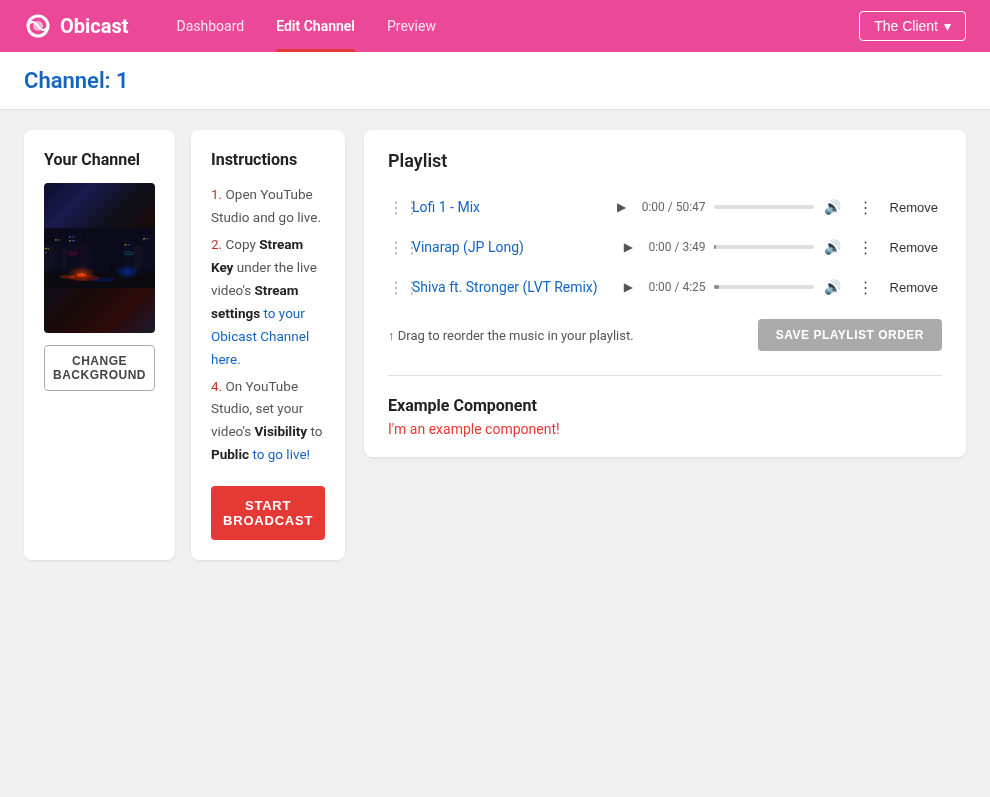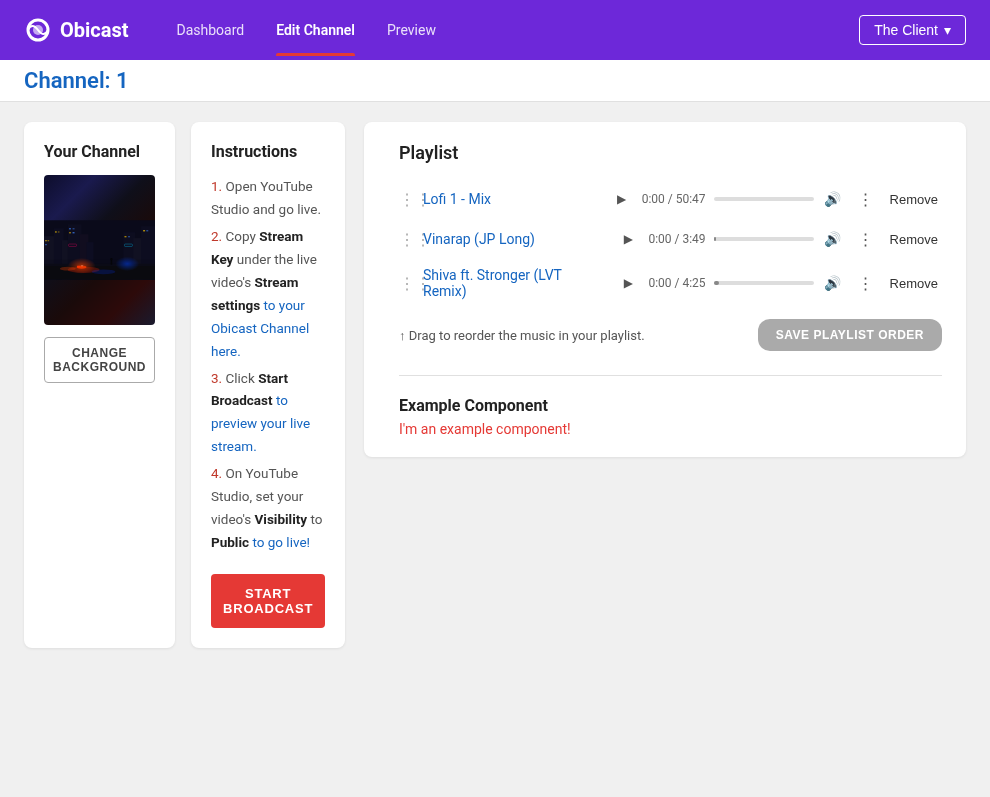--- a/index.html
+++ b/index.html
@@ -1,24 +1,24 @@
 <!DOCTYPE html>
 <html><head>
   <meta charset="utf-8">
   <style>
     * { box-sizing: border-box; margin: 0; padding: 0; }
     body { font-family: -apple-system, BlinkMacSystemFont, 'Segoe UI', Roboto, sans-serif; background: #f0f0f0; font-size: 14px; }
 
     
     nav {
-      background: #6d28d9;
+      background: #ec4899;
       display: flex;
       align-items: center;
       padding: 0 24px;
-      height: 60px;
+      height: 52px;
       gap: 32px;
     }
     .nav-logo {
       display: flex;
       align-items: center;
       gap: 8px;
       color: white;
       font-size: 20px;
       font-weight: 700;
       text-decoration: none;
@@ -59,21 +59,21 @@
       cursor: pointer;
       font-size: 14px;
       display: flex;
       align-items: center;
       gap: 6px;
     }
 
     
     .page-header {
       background: white;
-      padding: 8px 24px;
+      padding: 16px 24px;
       border-bottom: 1px solid #e0e0e0;
     }
     .page-title {
       font-size: 22px;
       font-weight: 400;
       color: #333;
     }
     .page-title span {
       color: #1565c0;
       font-weight: 600;
@@ -170,21 +170,20 @@
     
     .right-panel {
       flex: 1;
       display: flex;
       flex-direction: column;
       gap: 0;
       background: white;
       border-radius: 8px;
       box-shadow: 0 1px 3px rgba(0,0,0,0.08);
       overflow: hidden;
-      padding-left: 11px;
     }
 
     .playlist-section {
       padding: 20px 24px;
     }
     .section-title {
       font-size: 18px;
       font-weight: 600;
       color: #222;
       margin-bottom: 16px;
@@ -291,21 +290,21 @@
       color: #555;
       display: flex;
       align-items: center;
       gap: 4px;
     }
     .save-order-btn {
       padding: 9px 18px;
       background: #aaa;
       color: white;
       border: none;
-      border-radius: 12px;
+      border-radius: 4px;
       font-size: 12px;
       font-weight: 700;
       letter-spacing: 0.5px;
       cursor: pointer;
       text-transform: uppercase;
     }
     .upload-music-btn {
       padding: 9px 18px;
       background: #1a1a2e;
       color: white;
@@ -448,24 +447,20 @@
       <div class="instructions-list">
         <div class="step">
           <span class="highlight-red">1.</span>
           <span> Open YouTube Studio and go live.</span>
         </div>
         <div class="step">
           <span class="highlight-red">2.</span>
           <span> Copy </span><strong>Stream Key</strong><span> under the live video's </span><strong>Stream settings</strong><span class="highlight-blue"> to your Obicast Channel here.</span>
         </div>
         <div class="step">
-          <span class="highlight-red">3.</span>
-          <span> Click </span><strong>Start Broadcast</strong><span class="highlight-blue"> to preview your live stream.</span>
-        </div>
-        <div class="step">
           <span class="highlight-red">4.</span>
           <span> On YouTube Studio, set your video's </span><strong>Visibility</strong><span> to </span><strong>Public</strong><span class="highlight-blue"> to go live!</span>
         </div>
       </div>
       <button class="start-broadcast-btn">START BROADCAST</button>
     </div>
 
   </div>
 
   <div class="right-panel">

